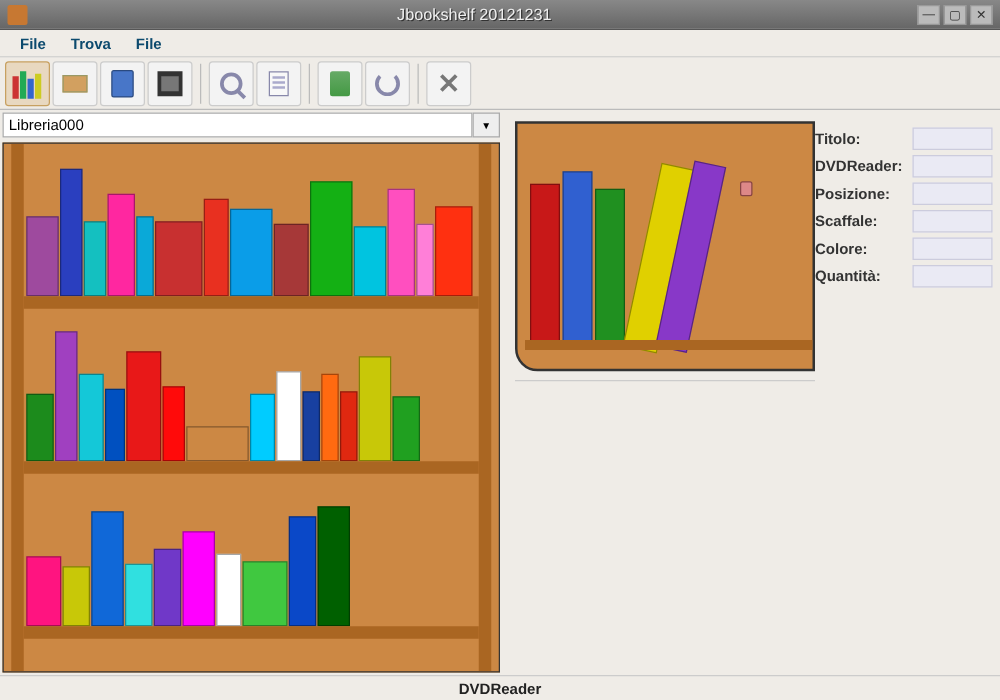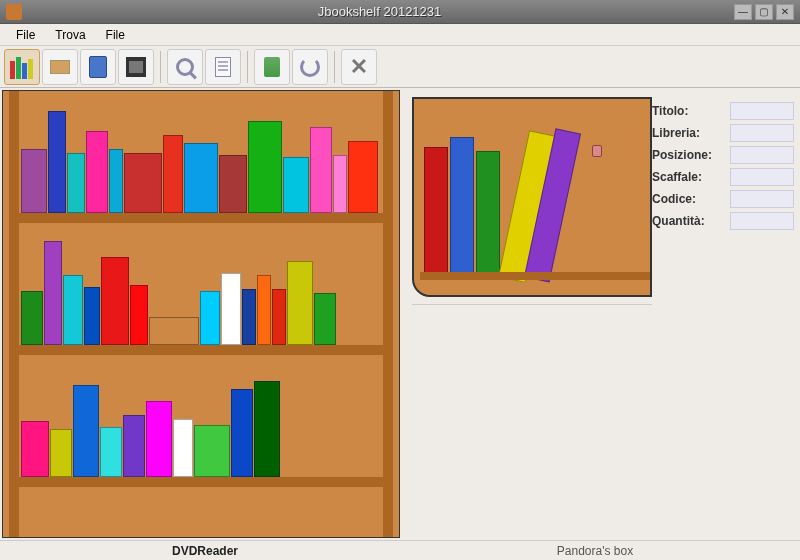--- a/index.html
+++ b/index.html
@@ -4,21 +4,21 @@
 <style>
   * { box-sizing: border-box; margin: 0; padding: 0; }
   body { font-family: Arial, sans-serif; font-size: 12px; background: #dcdcdc; width: 800px; height: 560px; overflow: hidden; }
   
   .titlebar { height: 24px; background: linear-gradient(#888, #666); display: flex; align-items: center; padding: 0 6px; color: #fff; border-bottom: 1px solid #555; }
   .titlebar .icon { width: 16px; height: 16px; background: #c77832; margin-right: 6px; border-radius: 2px; }
   .titlebar .title { flex: 1; text-align: center; color: #eee; text-shadow: 1px 1px #333; font-size: 13px; }
   .titlebar .win-btn { width: 18px; height: 16px; margin-left: 3px; background: #bbb; border: 1px solid #999; display: flex; align-items: center; justify-content: center; font-size: 10px; cursor: pointer; color: #333; }
   
   .menubar { height: 22px; background: #efece7; display: flex; align-items: center; padding: 0 6px; border-bottom: 1px solid #ccc; }
-  .menubar .menu-item { padding: 2px 10px; cursor: pointer; font-weight: normal; color: #000000; }
+  .menubar .menu-item { padding: 2px 10px; cursor: pointer; font-weight: bold; color: #0c4a6e; }
   
   .toolbar { height: 42px; background: #efece7; display: flex; align-items: center; padding: 2px 4px; border-bottom: 1px solid #bbb; gap: 2px; }
   .tool-btn { width: 36px; height: 36px; background: #f3f3f3; border: 1px solid #ccc; border-radius: 3px; display: flex; align-items: center; justify-content: center; cursor: pointer; }
   .tool-btn.active { background: #e8d8c0; border-color: #c7a060; }
   .tool-sep { width: 1px; height: 32px; background: #bbb; margin: 0 4px; }
   
   .content { display: flex; height: 452px; background: #efece7; }
   .left-panel { width: 402px; display: flex; flex-direction: column; }
   .right-panel { flex: 1; display: flex; padding: 2px 6px 2px 10px; }
   
@@ -113,20 +113,24 @@
       <div class="ic-refresh"></div>
     </div>
   <div class="tool-sep"></div>
   <div class="tool-btn">
       <span class="ic-close">✕</span>
     </div>
 </div>
 
 <div class="content">
   <div class="left-panel">
+    <div class="library-select">
+      <input type="text" value="Libreria000" style="">
+      <div class="drop">▼</div>
+    </div>
     <div class="bookshelf">
       <div class="shelf-frame" id="shelf-frame">
           <div class="shelf-row">
             <div class="book" style="width: 26px; height: 64px; background: rgb(158, 74, 158);"></div>
             <div class="book" style="width: 18px; height: 102px; background: rgb(42, 63, 191);"></div>
             <div class="book" style="width: 18px; height: 60px; background: rgb(20, 192, 192);"></div>
             <div class="book" style="width: 22px; height: 82px; background: rgb(255, 39, 160);"></div>
             <div class="book" style="width: 14px; height: 64px; background: rgb(10, 169, 216);"></div>
             <div class="book" style="width: 38px; height: 60px; background: rgb(200, 48, 48);"></div>
             <div class="book" style="width: 20px; height: 78px; background: rgb(232, 48, 32);"></div>
@@ -182,39 +186,38 @@
         <div class="mini-shelf-floor"></div>
         <div class="face"></div>
       </div>
     </div>
     <div class="details" id="details-form">
         <div class="detail-row">
           <div class="lbl">Titolo:</div>
           <div class="val"></div>
         </div>
         <div class="detail-row">
-          <div class="lbl">Libreria:</div>
+          <div class="lbl">DVDReader:</div>
           <div class="val"></div>
         </div>
         <div class="detail-row">
           <div class="lbl">Posizione:</div>
           <div class="val"></div>
         </div>
         <div class="detail-row">
           <div class="lbl">Scaffale:</div>
           <div class="val"></div>
         </div>
         <div class="detail-row">
-          <div class="lbl">Codice:</div>
+          <div class="lbl">Colore:</div>
           <div class="val"></div>
         </div>
         <div class="detail-row">
           <div class="lbl">Quantità:</div>
           <div class="val"></div>
         </div>
       </div>
   </div>
 </div>
 
 <div class="statusbar">
   <div class="status-item bold">DVDReader</div>
-  <div class="status-item">Pandora's box</div>
 </div>
 
 </body></html>

